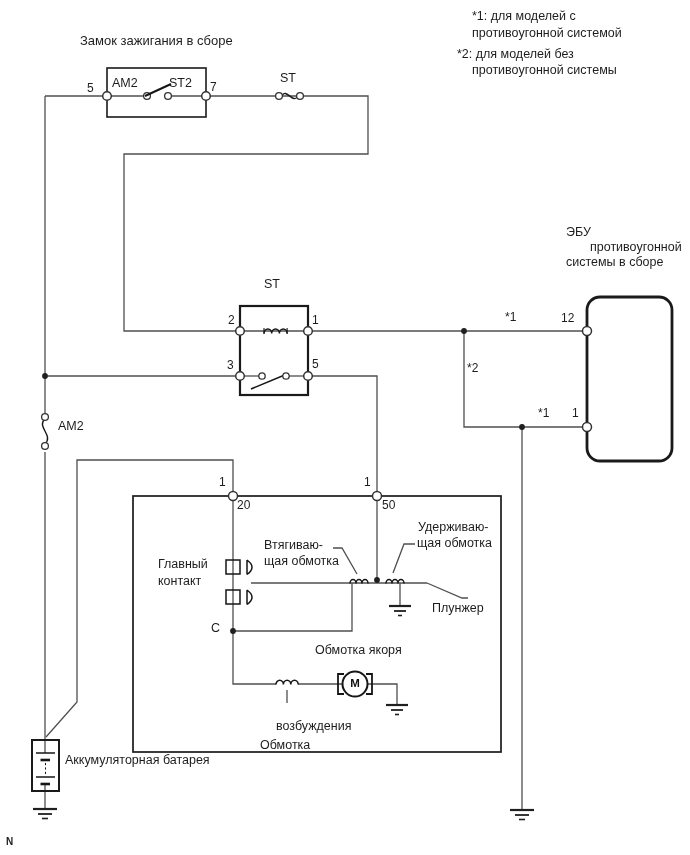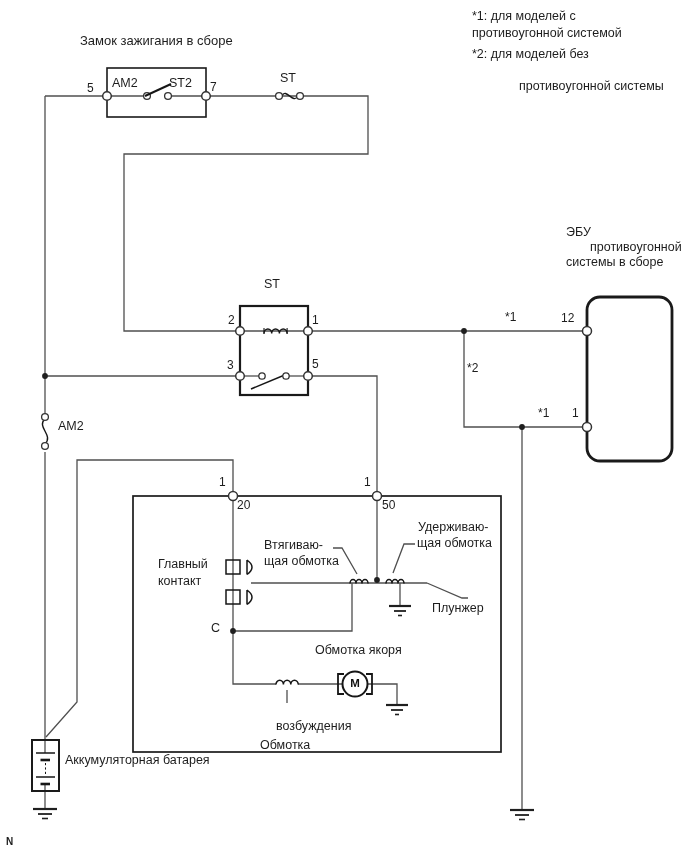--- a/index.html
+++ b/index.html
@@ -173,22 +173,22 @@
       <circle class="dot" cx="522" cy="427" r="2.9"></circle>
       <circle class="dot" cx="377" cy="580" r="2.9"></circle>
       <circle class="dot" cx="233" cy="631" r="2.9"></circle>
     </g>
   </svg>
 
   <div class="lbl big" style="left:80px;top:34px;">Замок зажигания в сборе</div>
 
   <div class="lbl" style="left:472px;top:9px;">*1: для моделей с</div>
   <div class="lbl" style="left:472px;top:26px;">противоугонной системой</div>
-  <div class="lbl" style="left:472px;top:47px;">*2: для моделей без</div>
-  <div class="lbl" style="left:472px;top:79px;margin-left:47px;">противоугонной системы</div>
+  <div class="lbl" style="left:457px;top:47px;">*2: для моделей без</div>
+  <div class="lbl" style="left:472px;top:63px;">противоугонной системы</div>
 
   <div class="lbl small" style="left:87px;top:82px;">5</div>
   <div class="lbl" style="left:112px;top:76px;">AM2</div>
   <div class="lbl" style="left:169px;top:76px;">ST2</div>
   <div class="lbl small" style="left:210px;top:81px;">7</div>
 
   <div class="lbl" style="left:280px;top:71px;">ST</div>
   <div class="lbl" style="left:58px;top:419px;">AM2</div>
 
   <div class="lbl" style="left:264px;top:277px;">ST</div>

